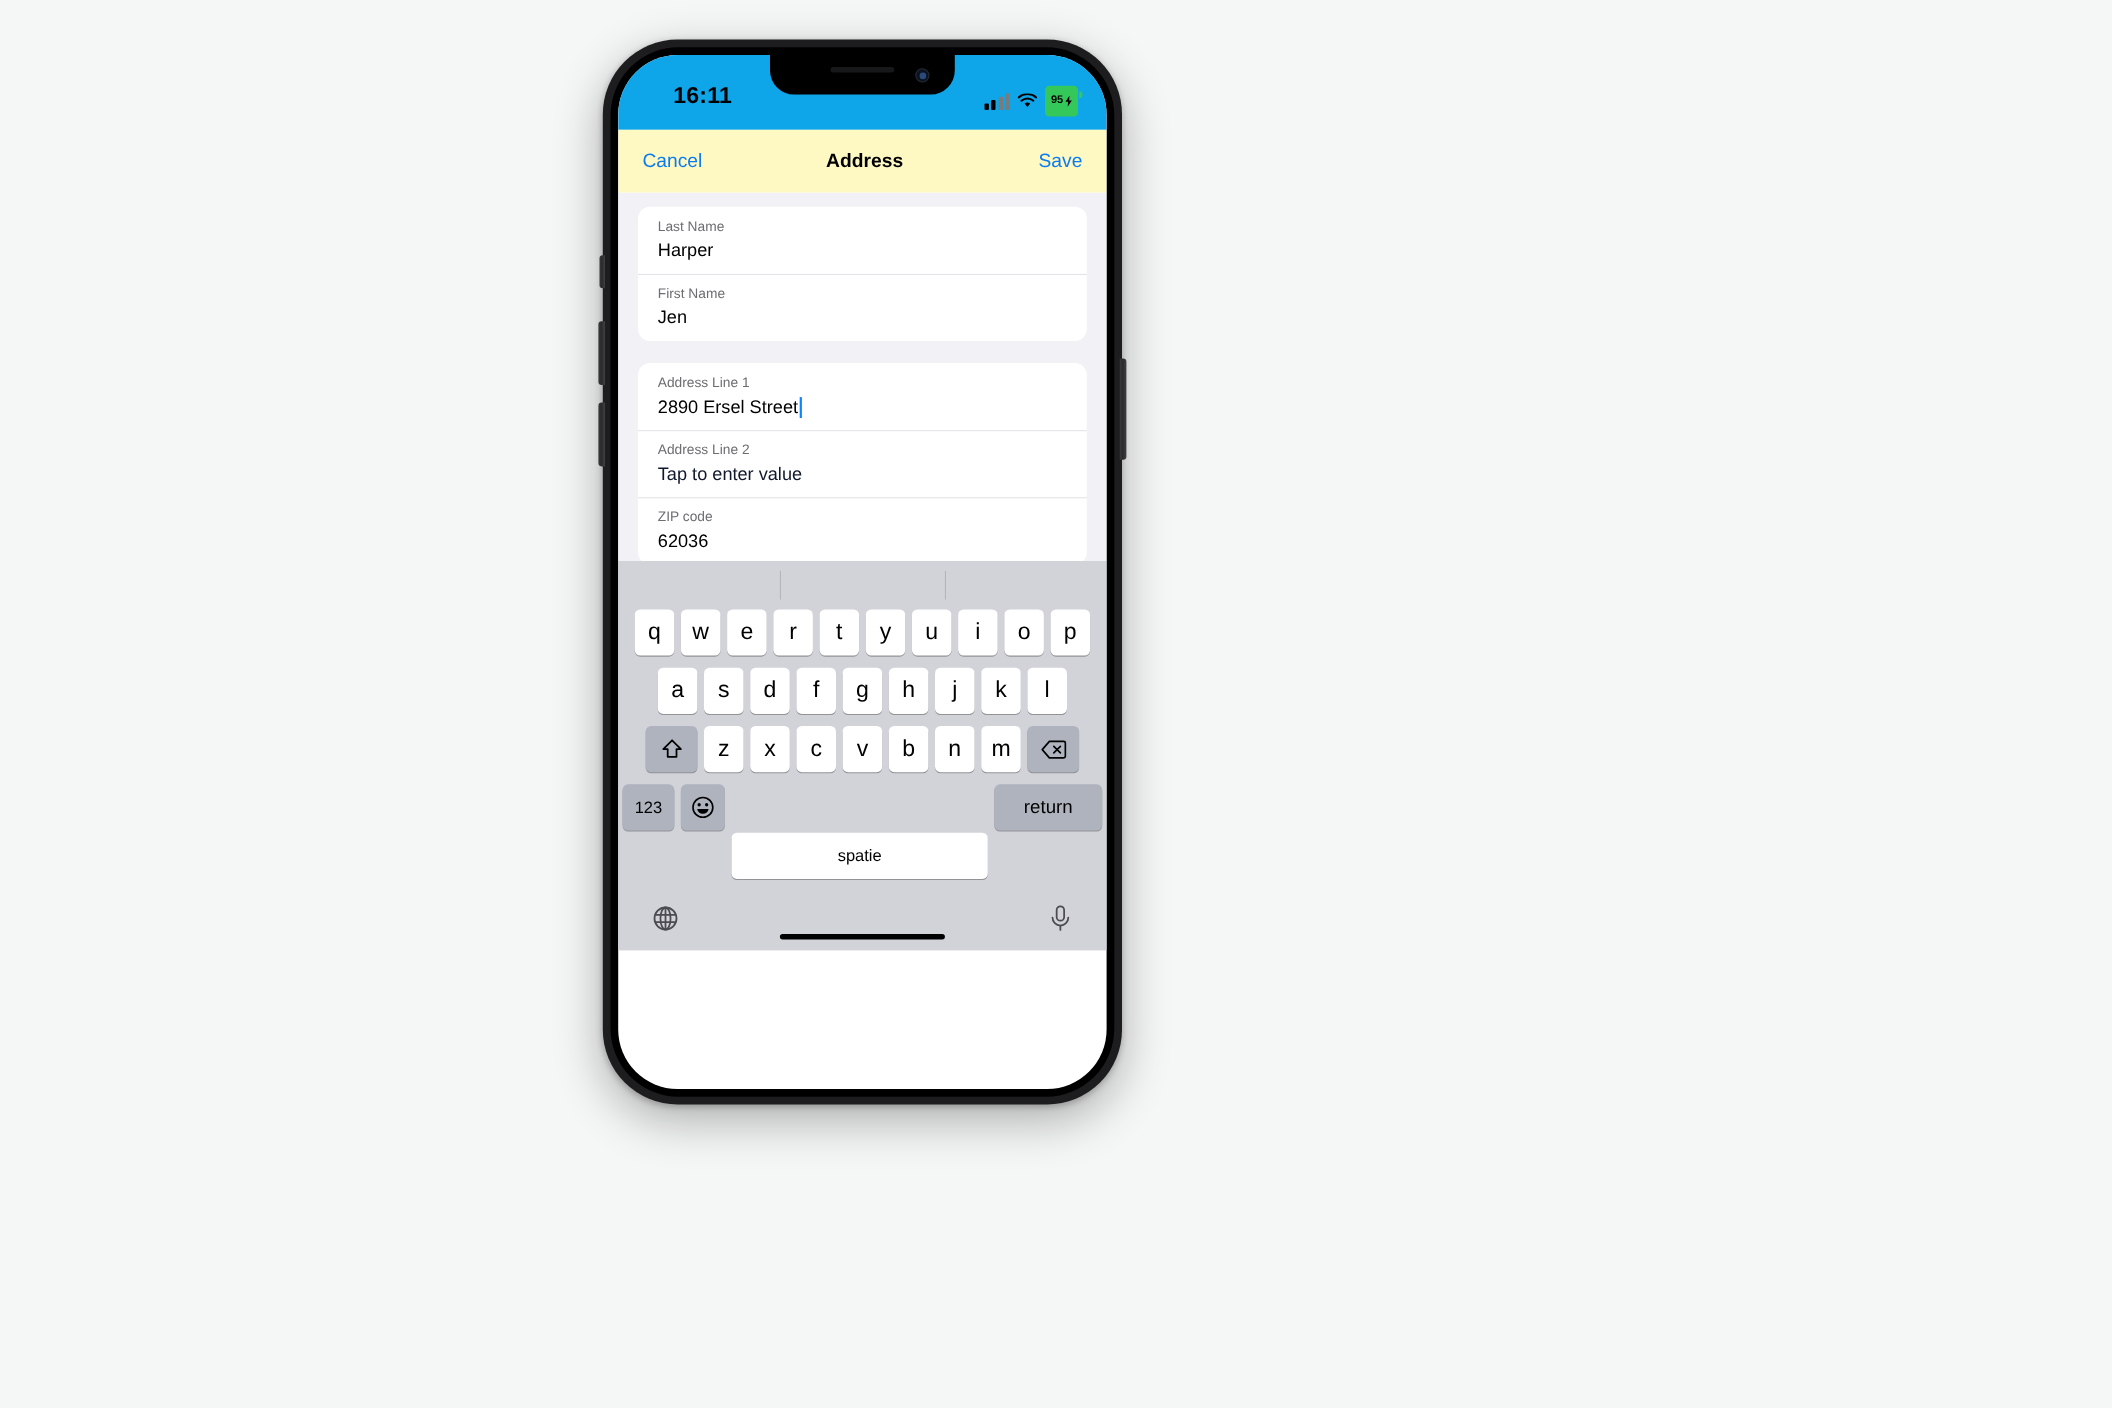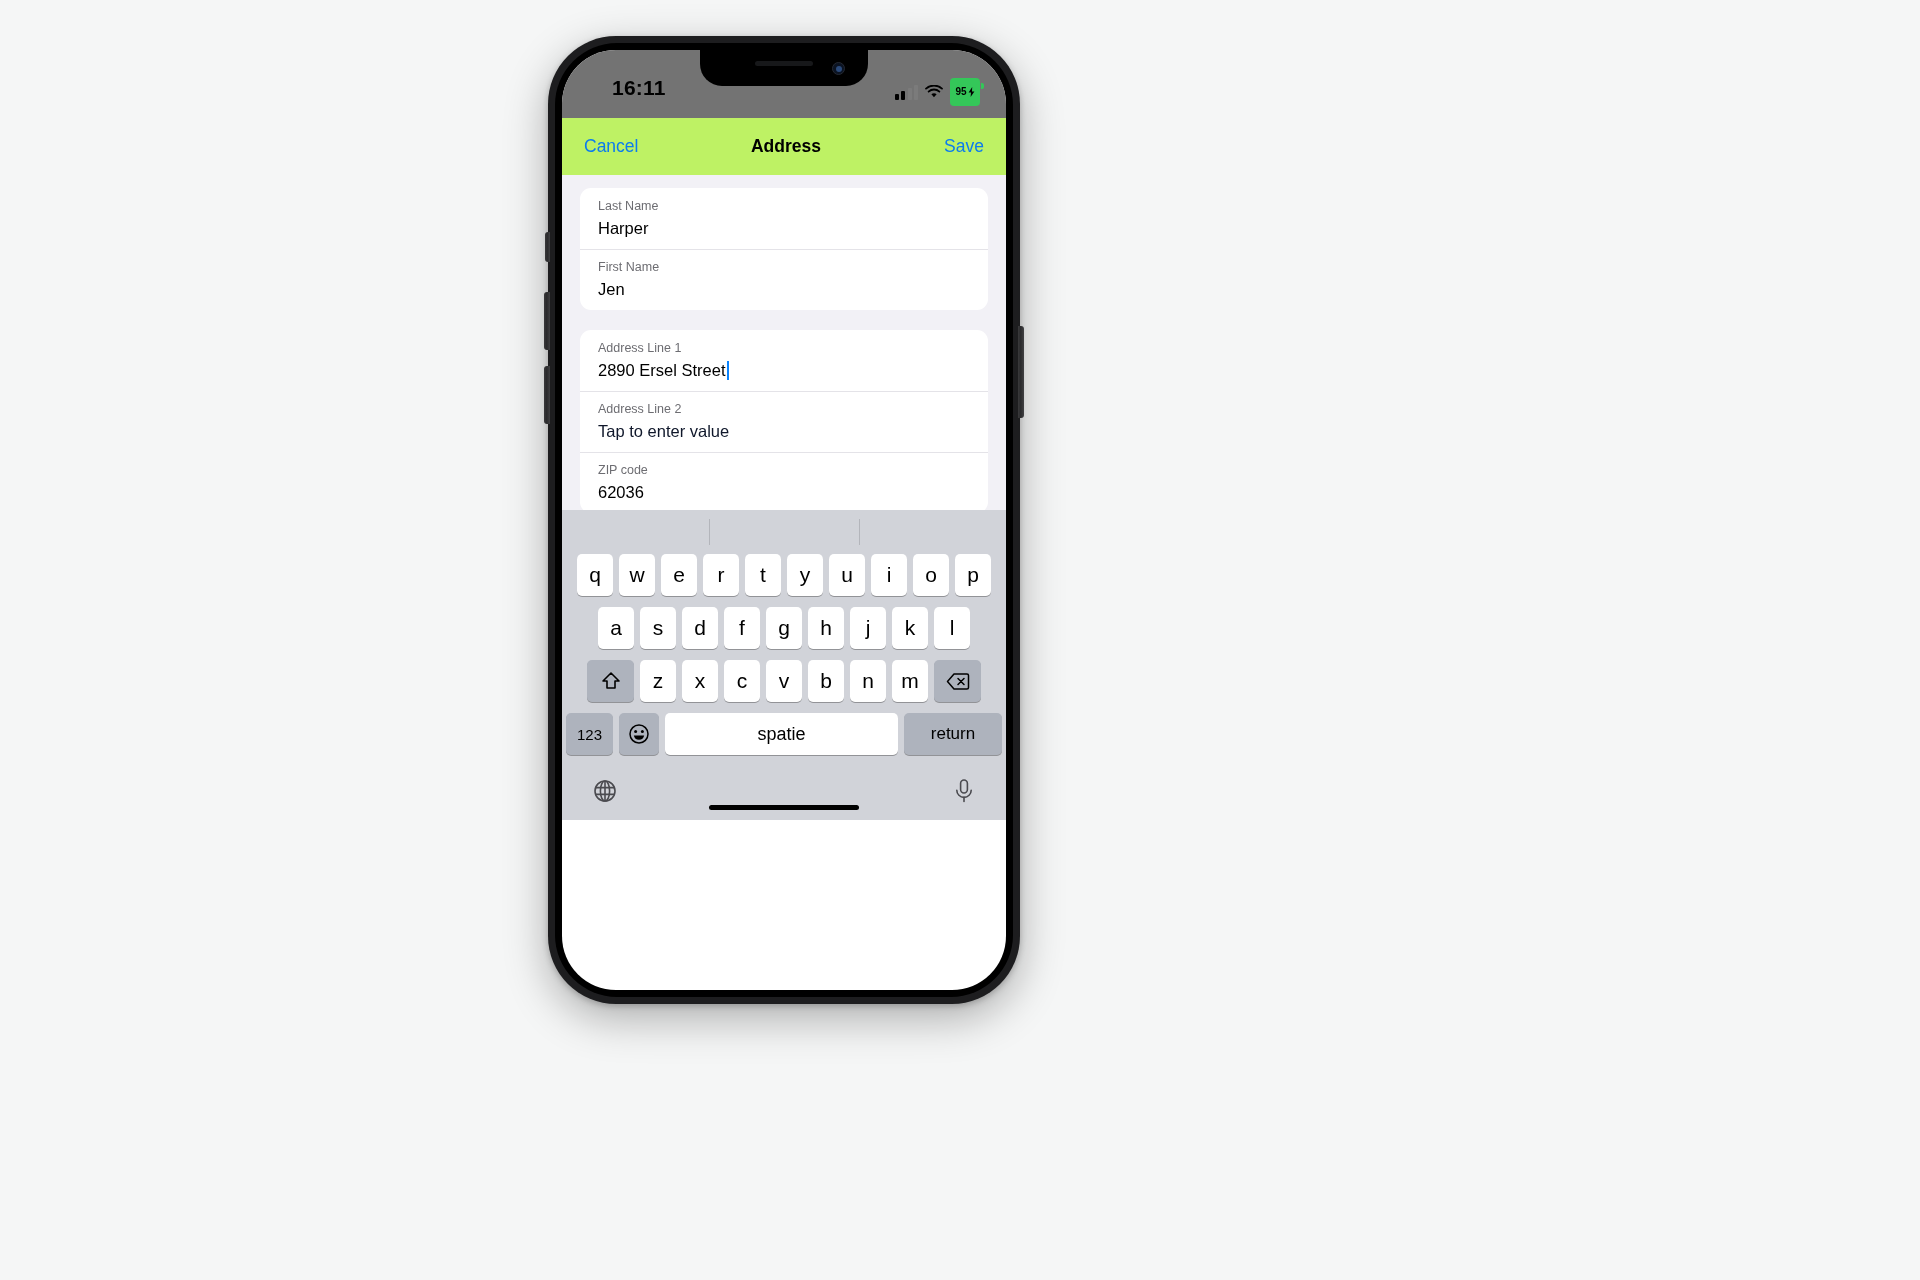--- a/index.html
+++ b/index.html
@@ -41,21 +41,21 @@
   }
   .btn-silent { left: -3px;  top: 196px; width: 5px;  height: 30px; border-radius: 3px 0 0 3px; }
   .btn-volup  { left: -4px;  top: 256px; width: 6px;  height: 58px; border-radius: 3px 0 0 3px; }
   .btn-voldn  { left: -4px;  top: 330px; width: 6px;  height: 58px; border-radius: 3px 0 0 3px; }
   .btn-power  { right: -4px; top: 290px; width: 6px;  height: 92px; border-radius: 0 3px 3px 0; }
 
   
   .status-bar {
     position: relative;
     height: 68px;
-    background: #737373;
+    background: #0ea5e9;
     display: flex; align-items: flex-start;
     padding: 26px 26px 13px 26px;
   }
   .status-time {
     font-size: 21px; font-weight: bold; color: #000;
     letter-spacing: .2px;
     margin-left: 24px;
   }
   .status-right {
     margin-left: auto;
@@ -101,21 +101,21 @@
   }
   .notch .camera::after {
     content: ""; position: absolute; left: 3px; top: 3px;
     width: 6px; height: 6px; border-radius: 50%;
     background: #2b4a7a;
   }
 
   
   .nav-bar {
     height: 57px;
-    background: #bef264;
+    background: #fef9c3;
     display: flex; align-items: center;
     padding: 13px 22px;
     position: relative;
   }
   .nav-btn {
     font-size: 17.5px;
     color: #0b7bef;
     cursor: pointer;
     white-space: nowrap;
   }
@@ -204,21 +204,21 @@
   }
   .krow.r2 { padding-left: 22px; padding-right: 22px; }
   .krow.r3 { padding-left: 4px; padding-right: 4px; }
   .key.fn {
     background: #aeb3bd;
     box-shadow: 0 1px 0 rgba(0,0,0,.30);
   }
   .key.shift, .key.backspace { width: 47px; }
   .key.k123 { width: 47px; font-size: 15px; }
   .key.emoji { width: 40px; font-size: 19px; }
-  .key.space { flex: 1; font-size: 18px; }
+  .key.space { flex: 1; font-size: 15px; margin-top: 44px; }
   .key.return { width: 98px; font-size: 17px; background:#aeb3bd; }
 
   .krow.r4 { margin-bottom: 9px; justify-content: space-between; }
 
   .kbottom {
     display: flex; align-items: center;
     justify-content: space-between;
     padding: 6px 30px 0 30px;
     height: 52px;
   }

